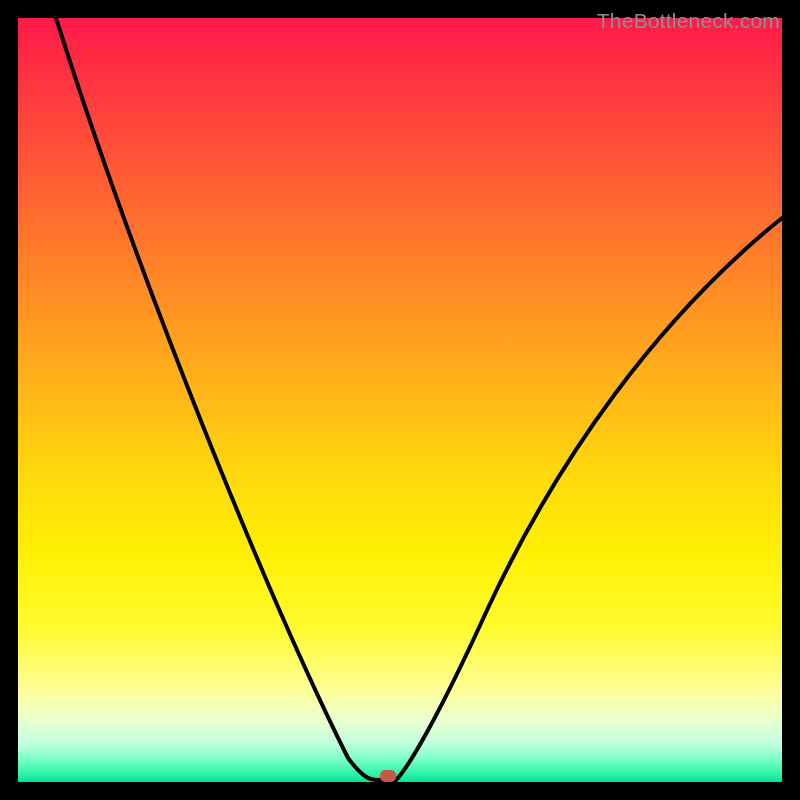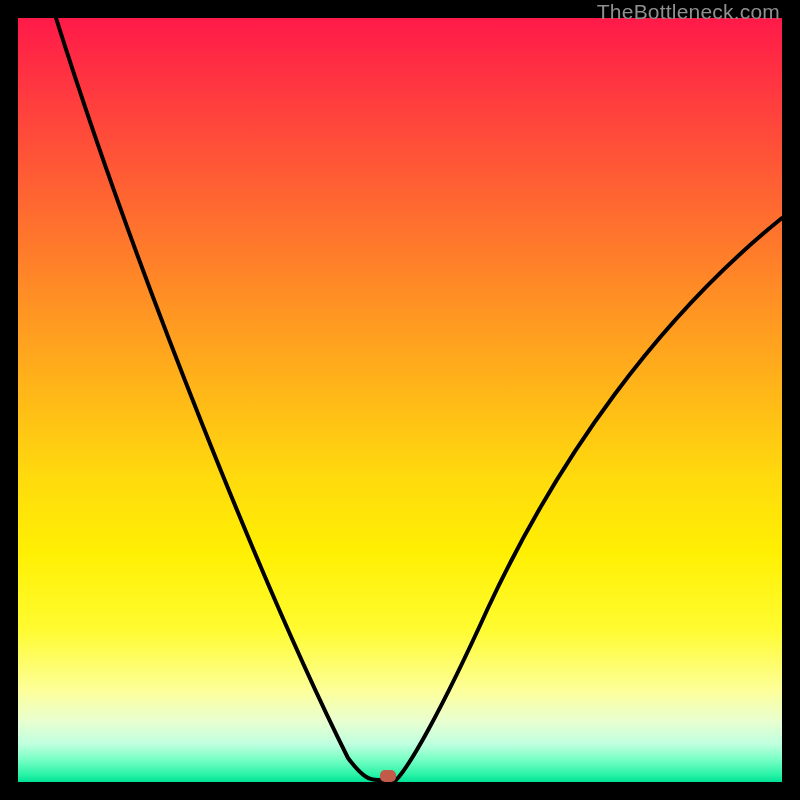--- a/index.html
+++ b/index.html
@@ -43,21 +43,21 @@
   }
   .marker {
     position: absolute;
     width: 16px;
     height: 12px;
     background: #c25a4a;
     border-radius: 5px;
   }
   .watermark {
     position: absolute;
-    top: 0px;
+    top: 9px;
     right: 20px;
     color: #8f8f8f;
     font-size: 21px;
     font-weight: 500;
     letter-spacing: 0.2px;
   }
 </style>
 </head>
 <body>
 

